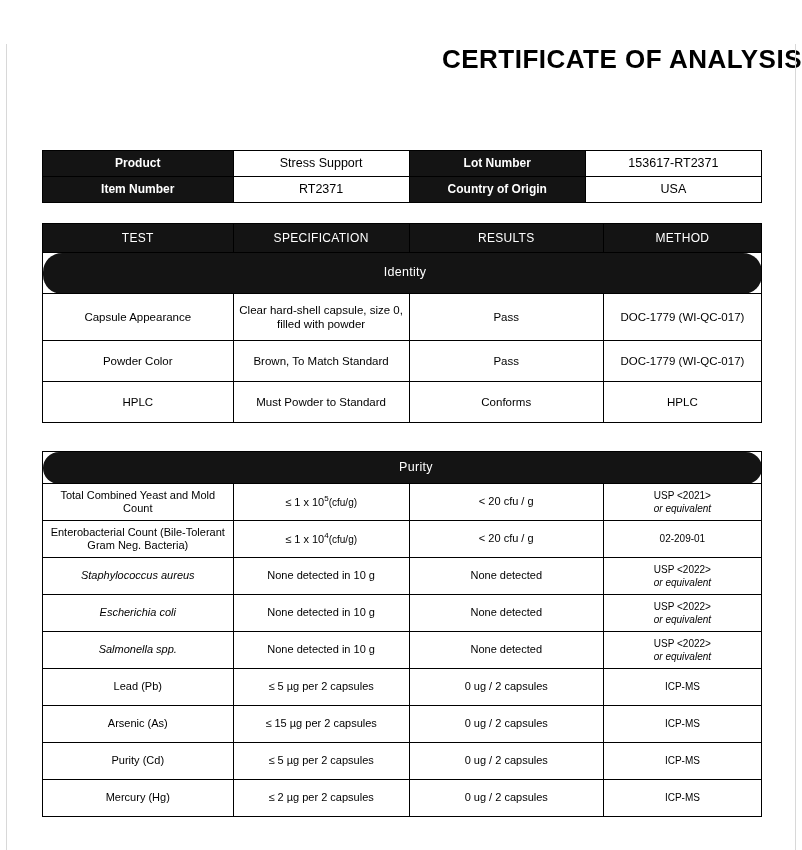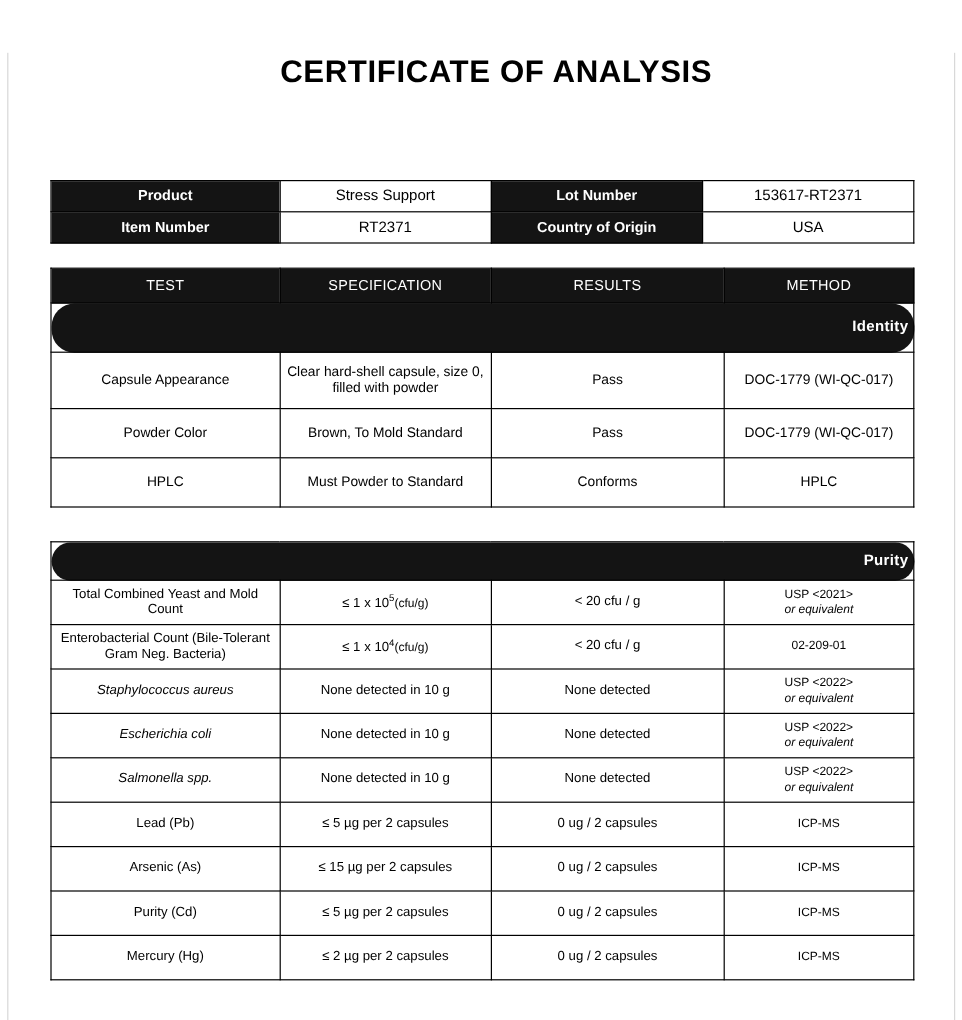--- a/index.html
+++ b/index.html
@@ -26,21 +26,21 @@
     position: absolute;
     top: 0;
     bottom: 0;
     width: 1px;
     background: #d8d8d8;
   }
   .edge-left { left: 6px; }
   .edge-right { right: 6px; }
 
   .title {
-    text-align: center;
+    text-align: right;
     font-size: 26px;
     font-weight: bold;
     letter-spacing: 0.5px;
     margin-top: 44px;
     margin-bottom: 0;
     font-family: "Liberation Sans", sans-serif;
     margin-left: 25px;
   }
 
   .content {
@@ -91,22 +91,22 @@
     color: #ffffff;
     font-weight: normal;
     font-size: 12px;
     height: 22px;
     letter-spacing: 0.3px;
     text-align: center;
   }
   .section-row td {
     background: #141414;
     color: #ffffff;
-    text-align: right;
-    font-weight: bold;
+    text-align: center;
+    font-weight: normal;
     font-size: 12.5px;
     height: 24px;
     padding-left: 10px;
     letter-spacing: 0.3px;
     border-radius: 19px;
   }
   .spec-table td {
     height: 34px;
   }
   .spec-table td.tall {
@@ -186,21 +186,21 @@
           <td colspan="4">Identity</td>
         </tr>
         <tr>
           <td class="tall">Capsule Appearance</td>
           <td class="tall">Clear hard-shell capsule, size 0, filled with powder</td>
           <td class="tall">Pass</td>
           <td class="tall">DOC-1779 (WI-QC-017)</td>
         </tr>
         <tr>
           <td>Powder Color</td>
-          <td>Brown, To Mold Standard</td>
+          <td>Brown, To Match Standard</td>
           <td>Pass</td>
           <td>DOC-1779 (WI-QC-017)</td>
         </tr>
         <tr>
           <td>HPLC</td>
           <td>Must Powder to Standard</td>
           <td>Conforms</td>
           <td>HPLC</td>
         </tr>
       </tbody>

